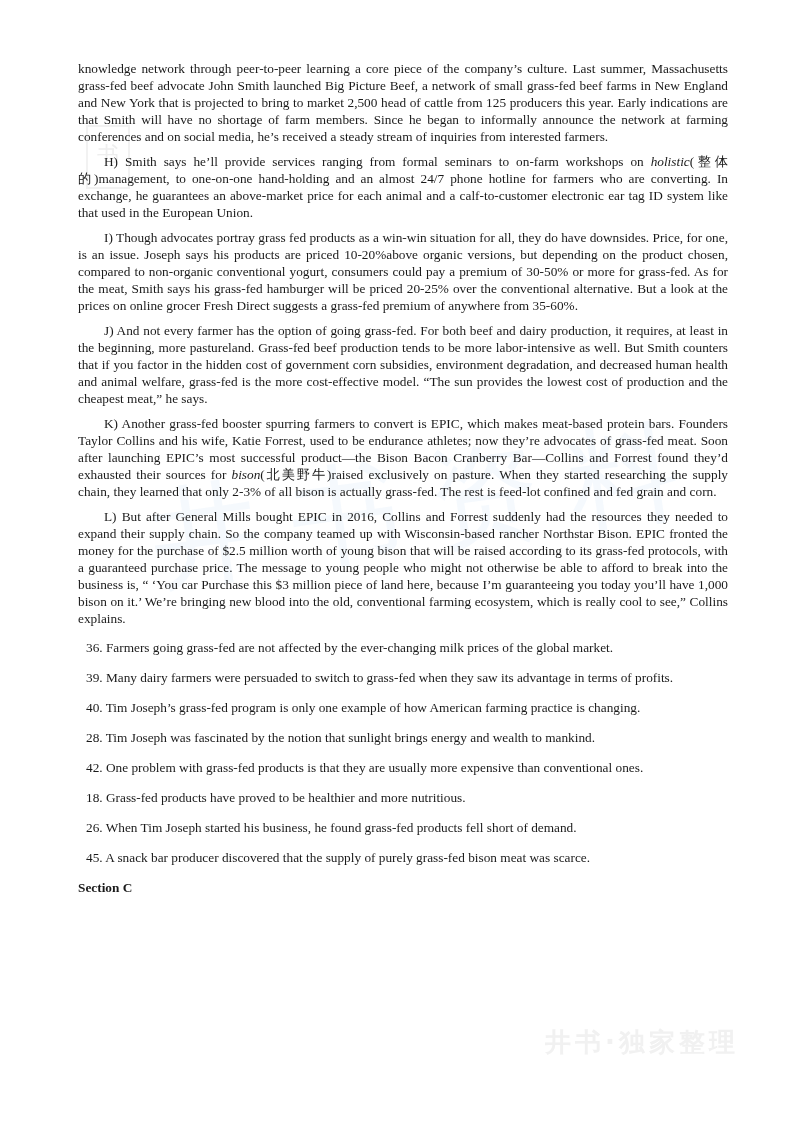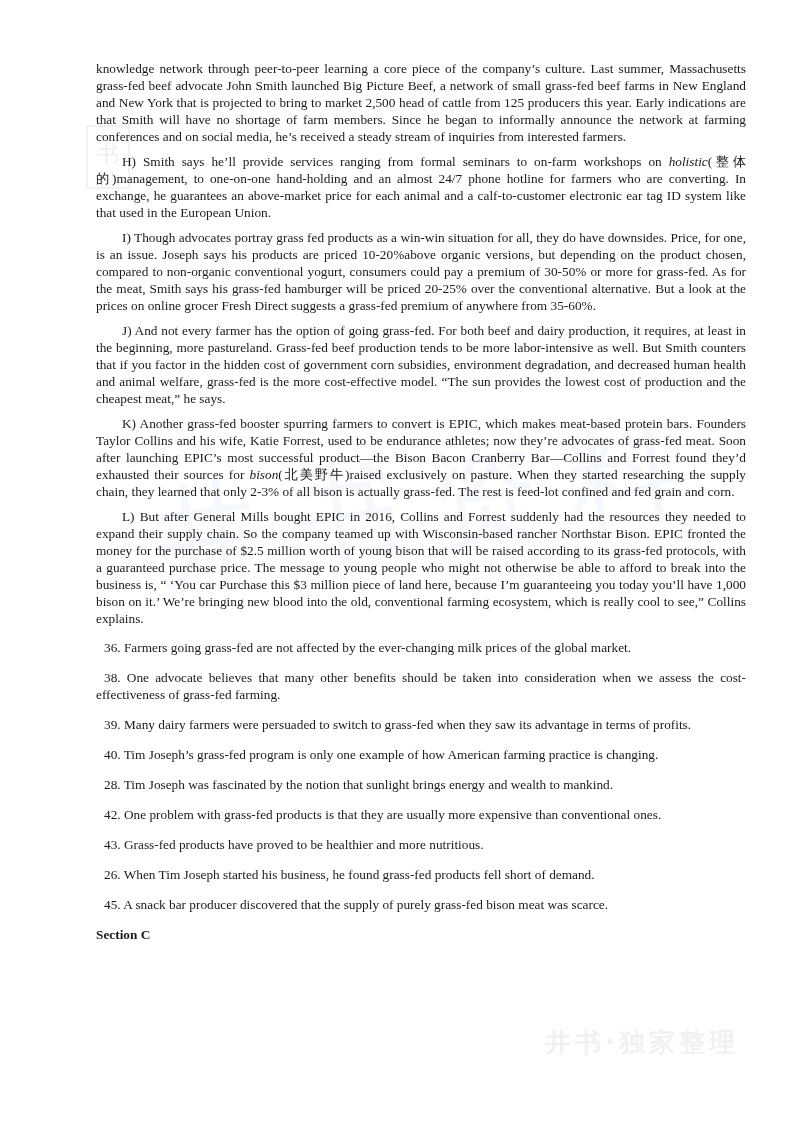--- a/index.html
+++ b/index.html
@@ -1,18 +1,18 @@
 <!DOCTYPE html>
 <html><head>
 <meta charset="utf-8">
 <style>
   html, body { margin: 0; padding: 0; background: #ffffff; }
   body { width: 800px; height: 1132px; position: relative; overflow: hidden; }
   .page {
-    position: absolute; left: 96px; top: 60px; width: 650px;
+    position: absolute; left: 78px; top: 60px; width: 650px;
     font-family: "Liberation Serif", serif; font-size: 13.3px; line-height: 17px;
     color: #1a1a1a; text-align: justify;
   }
   .para { margin: 0 0 8px 0; }
   .para.indent { text-indent: 26px; }
   .q { margin: 0 0 13px 0; text-indent: 8px; }
   .q.last { margin-bottom: 13px; }
   .section { font-weight: bold; margin-top: 0; }
   em { font-style: italic; }
   .wm {
@@ -44,25 +44,24 @@
 
   <p class="para indent">I) Though advocates portray grass fed products as a win-win situation for all, they do have downsides. Price, for one, is an issue. Joseph says his products are priced 10-20%above organic versions, but depending on the product chosen, compared to non-organic conventional yogurt, consumers could pay a premium of 30-50% or more for grass-fed. As for the meat, Smith says his grass-fed hamburger will be priced 20-25% over the conventional alternative. But a look at the prices on online grocer Fresh Direct suggests a grass-fed premium of anywhere from 35-60%.</p>
 
   <p class="para indent">J) And not every farmer has the option of going grass-fed. For both beef and dairy production, it requires, at least in the beginning, more pastureland. Grass-fed beef production tends to be more labor-intensive as well. But Smith counters that if you factor in the hidden cost of government corn subsidies, environment degradation, and decreased human health and animal welfare, grass-fed is the more cost-effective model. “The sun provides the lowest cost of production and the cheapest meat,” he says.</p>
 
   <p class="para indent"><span>K) Another grass-fed booster spurring farmers to convert is EPIC, which makes meat-based protein bars. Founders Taylor Collins and his wife, Katie Forrest, used to be endurance athletes; now they’re advocates of grass-fed meat. Soon after launching EPIC’s most successful product—the Bison Bacon Cranberry Bar—Collins and Forrest found they’d exhausted their sources for </span><em>bison</em><span>(北美野牛)</span><span>raised exclusively on pasture. When they started researching the supply chain, they learned that only 2-3% of all bison is actually grass-fed. The rest is feed-lot confined and fed grain and corn.</span></p>
 
   <p class="para indent" style="margin-bottom:12px;">L) But after General Mills bought EPIC in 2016, Collins and Forrest suddenly had the resources they needed to expand their supply chain. So the company teamed up with Wisconsin-based rancher Northstar Bison. EPIC fronted the money for the purchase of $2.5 million worth of young bison that will be raised according to its grass-fed protocols, with a guaranteed purchase price. The message to young people who might not otherwise be able to afford to break into the business is, “ ‘You car Purchase this $3 million piece of land here, because I’m guaranteeing you today you’ll have 1,000 bison on it.’ We’re bringing new blood into the old, conventional farming ecosystem, which is really cool to see,” Collins explains.</p>
 
   <p class="q">36. Farmers going grass-fed are not affected by the ever-changing milk prices of the global market.</p>
-  <p class="q">38. One advocate believes that many other benefits should be taken into consideration when we assess the cost-effectiveness of grass-fed farming.</p>
   <p class="q">39. Many dairy farmers were persuaded to switch to grass-fed when they saw its advantage in terms of profits.</p>
   <p class="q">40. Tim Joseph’s grass-fed program is only one example of how American farming practice is changing.</p>
   <p class="q">28. Tim Joseph was fascinated by the notion that sunlight brings energy and wealth to mankind.</p>
   <p class="q">42. One problem with grass-fed products is that they are usually more expensive than conventional ones.</p>
-  <p class="q">43. Grass-fed products have proved to be healthier and more nutritious.</p>
+  <p class="q">18. Grass-fed products have proved to be healthier and more nutritious.</p>
   <p class="q">26. When Tim Joseph started his business, he found grass-fed products fell short of demand.</p>
   <p class="q last">45. A snack bar producer discovered that the supply of purely grass-fed bison meat was scarce.</p>
 
   <div class="section">Section C</div>
 </div>
 
 <div class="wm wm-br">井书·独家整理</div>
 
 </body></html>

